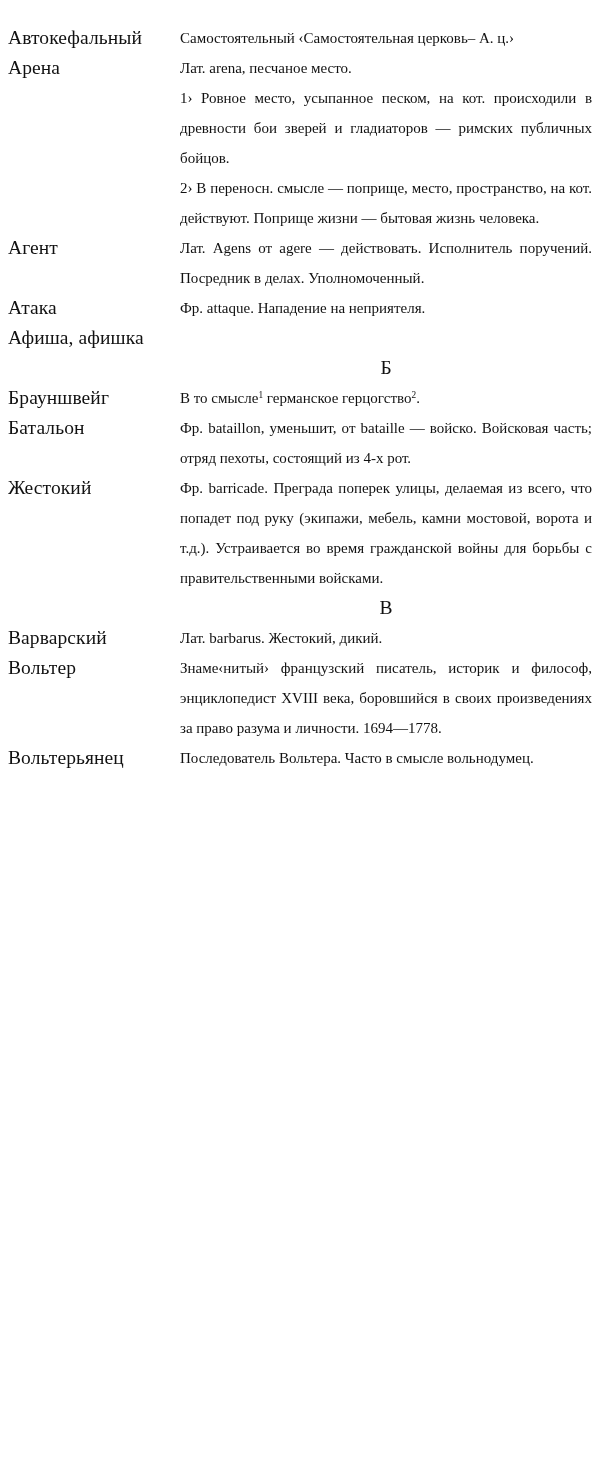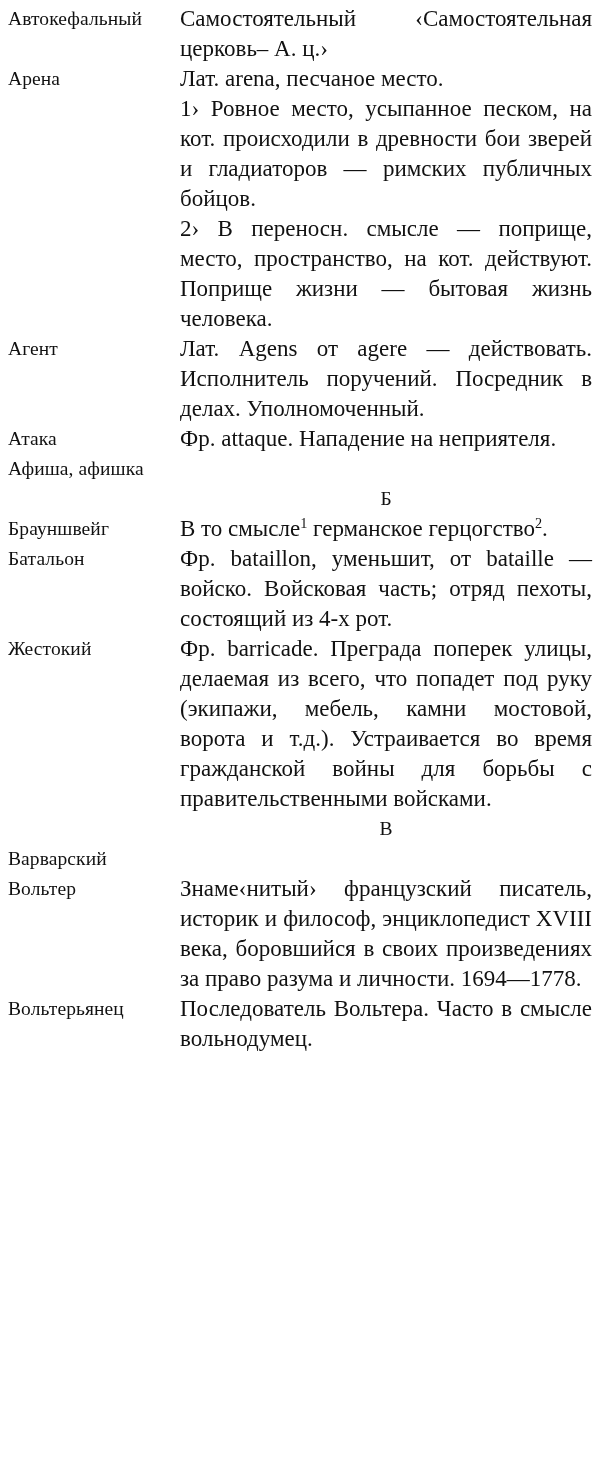--- a/index.html
+++ b/index.html
@@ -19,20 +19,21 @@
     position: relative;
     width: 600px;
     height: 1480px;
     padding: 0;
     box-sizing: border-box;
     overflow: hidden;
   }
 
   .glossary {
     padding-top: 4px;
+    margin-top: 19px;
   }
 
   
   .entry {
     display: flex;
     align-items: flex-start;
     width: 584px;
     margin-left: 8px;
   }
 
@@ -41,21 +42,21 @@
     width: 172px;
     font-size: 19.5px;
     line-height: 30px;
     letter-spacing: 0.1px;
     white-space: nowrap;
   }
 
   .definition {
     flex: 1 1 auto;
     width: 412px;
-    font-size: 23px;
+    font-size: 15px;
     line-height: 30px;
     text-align: justify;
     text-justify: inter-word;
     hyphens: manual;
   }
 
   
   .definition p {
     margin: 0;
     padding: 0;
@@ -150,20 +151,23 @@
       <div class="headword">Жестокий</div>
       <div class="definition">
         <p>Фр. barricade. Преграда поперек улицы, делаемая из всего, что попадет под руку (экипажи, мебель, камни мостовой, ворота и т.д.). Устраивается во время гражданской войны для борьбы с правительственными войсками.</p>
       </div>
     </div>
 
     <div class="section-divider">В</div>
 
     <div class="entry">
       <div class="headword">Варварский</div>
+      <div class="definition">
+        <p>Лат. barbarus. Жестокий, дикий.</p>
+      </div>
     </div>
 
     <div class="entry">
       <div class="headword">Вольтер</div>
       <div class="definition">
         <p>Знаме‹нитый› французский писатель, историк и философ, энциклопедист XVIII века, боровшийся в своих произведениях за право разума и личности. 1694—1778.</p>
       </div>
     </div>
 
     <div class="entry">

